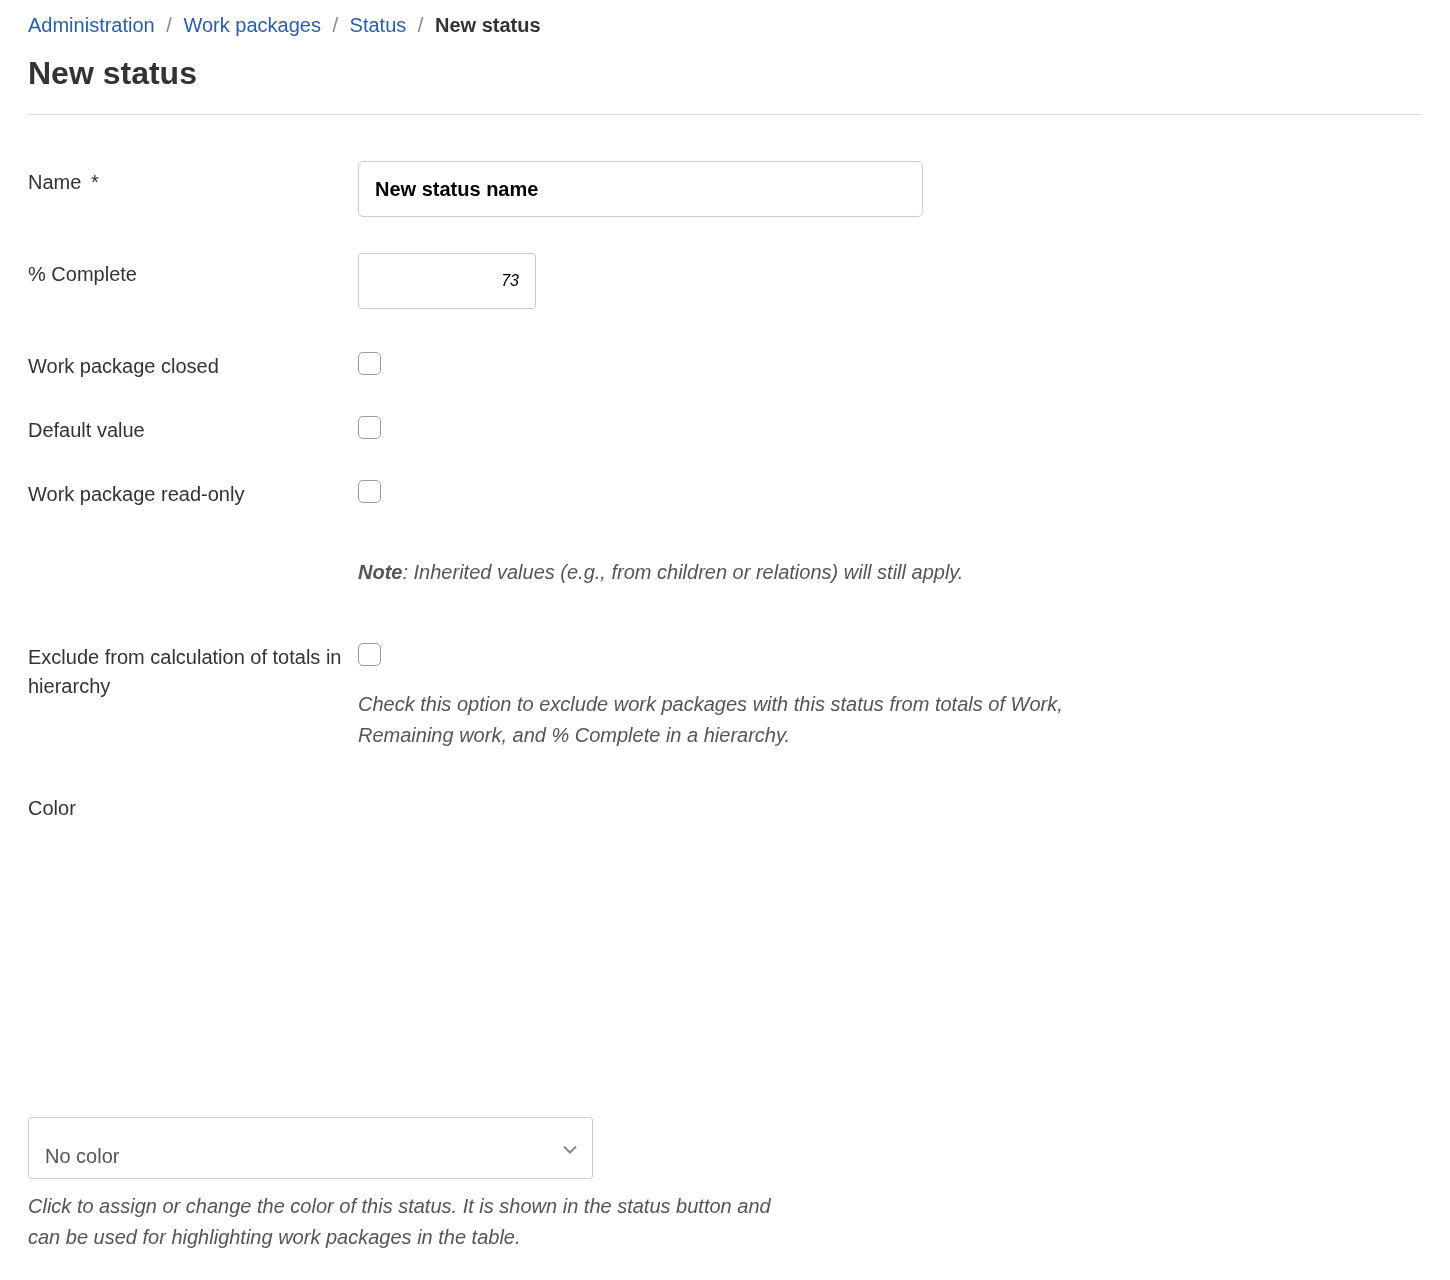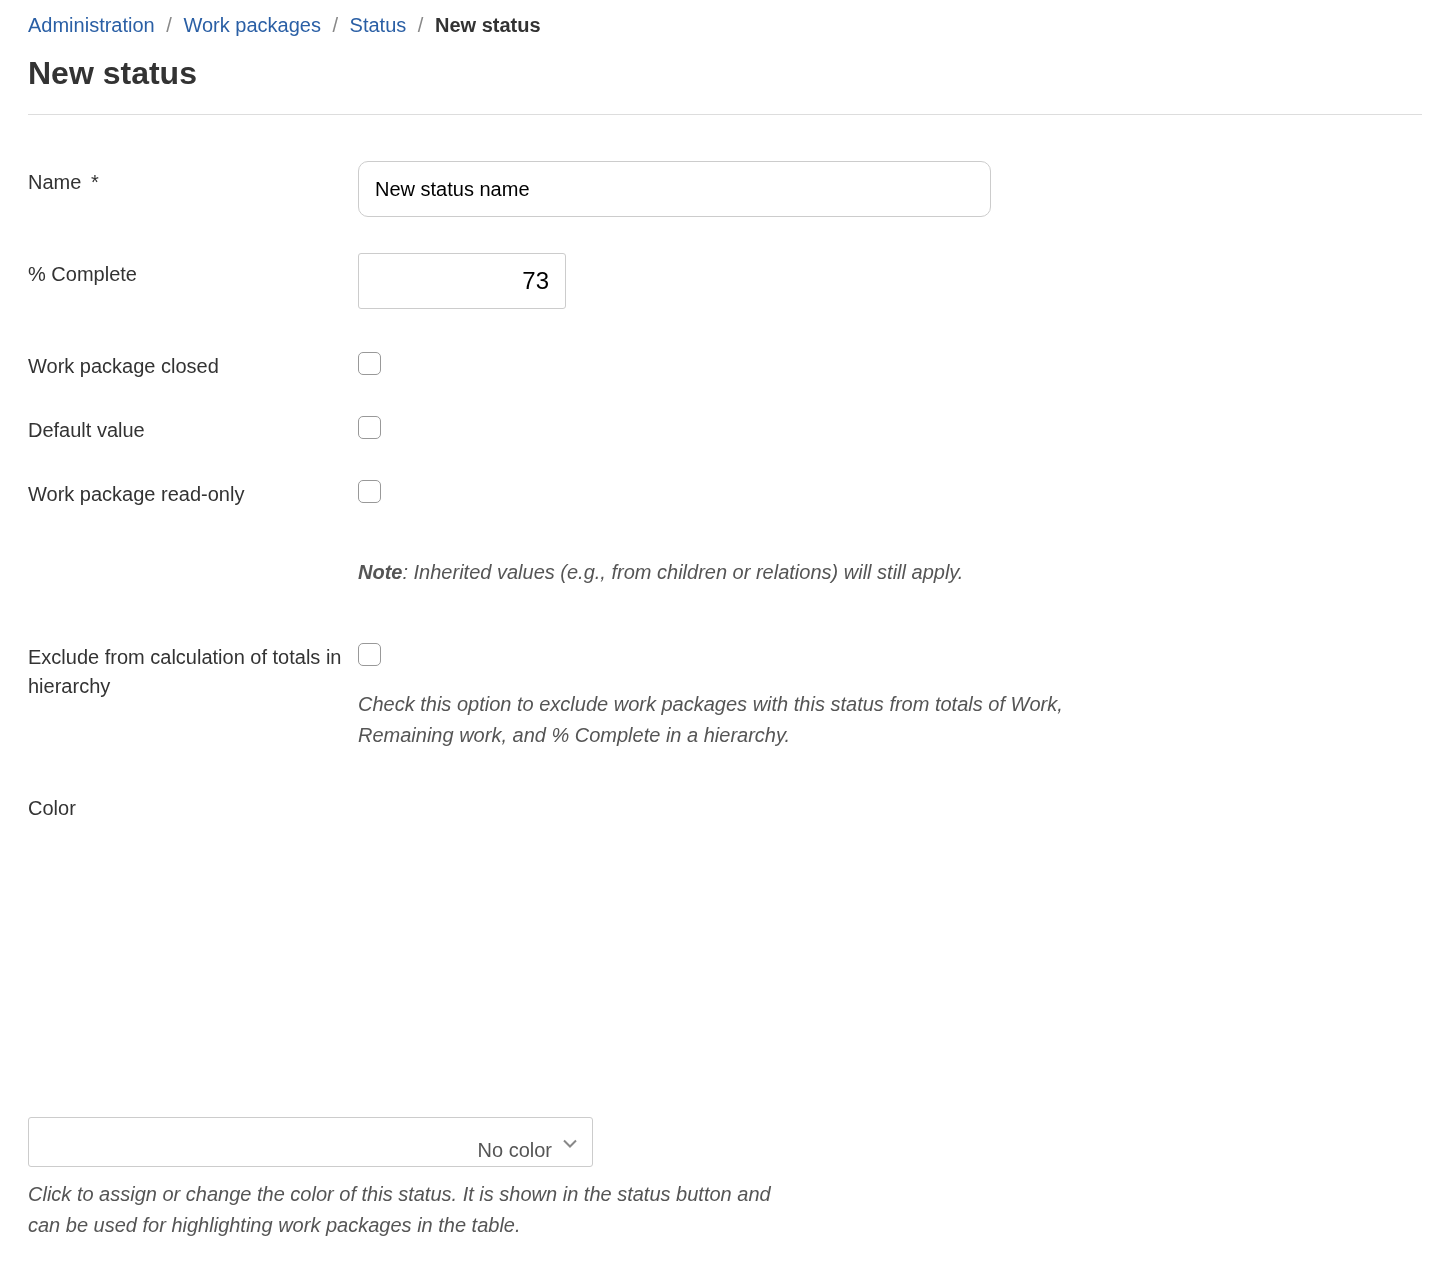--- a/index.html
+++ b/index.html
@@ -61,35 +61,37 @@
   .form-row .label-col .req {
     margin-left: 4px;
   }
   .form-row .field-col {
     flex: 1 1 auto;
     max-width: 800px;
   }
   .form-row.tight { margin-bottom: 28px; }
 
   input[type="text"].text-input {
-    width: 633px;
+    width: 565px;
     height: 56px;
     padding: 0 16px;
     font-size: 20px;
     border: 1px solid #ccc;
-    border-radius: 10px;
+    border-radius: 5px;
+    font-weight: bold;
   }
   input[type="text"].num-input {
-    width: 208px;
+    width: 178px;
     height: 56px;
     padding: 0 16px;
-    font-size: 24px;
+    font-size: 16px;
     border: 1px solid #ccc;
     border-radius: 3px;
     text-align: right;
+    font-style: italic;
   }
 
   .cb {
     -webkit-appearance: none;
     appearance: none;
     width: 23px;
     height: 23px;
     border: 1.5px solid #999;
     border-radius: 5px;
     background: #fff;
@@ -107,31 +109,30 @@
     max-width: 780px;
   }
   .help .strong { font-weight: 700; }
 
   .select-wrap {
     position: relative;
     width: 565px;
   }
   .select {
     width: 565px;
-    height: 50px;
+    height: 62px;
     padding: 16px 40px 0 16px;
     font-size: 20px;
     border: 1px solid #ccc;
     border-radius: 3px;
     background: #fff;
     display: flex;
     align-items: center;
     cursor: pointer;
     color: #555;
-    justify-content: flex-end;
   }
   .select-caret {
     position: absolute;
     right: 16px;
     top: 50%;
     transform: translateY(-50%);
     color: #888;
     pointer-events: none;
   }
 

